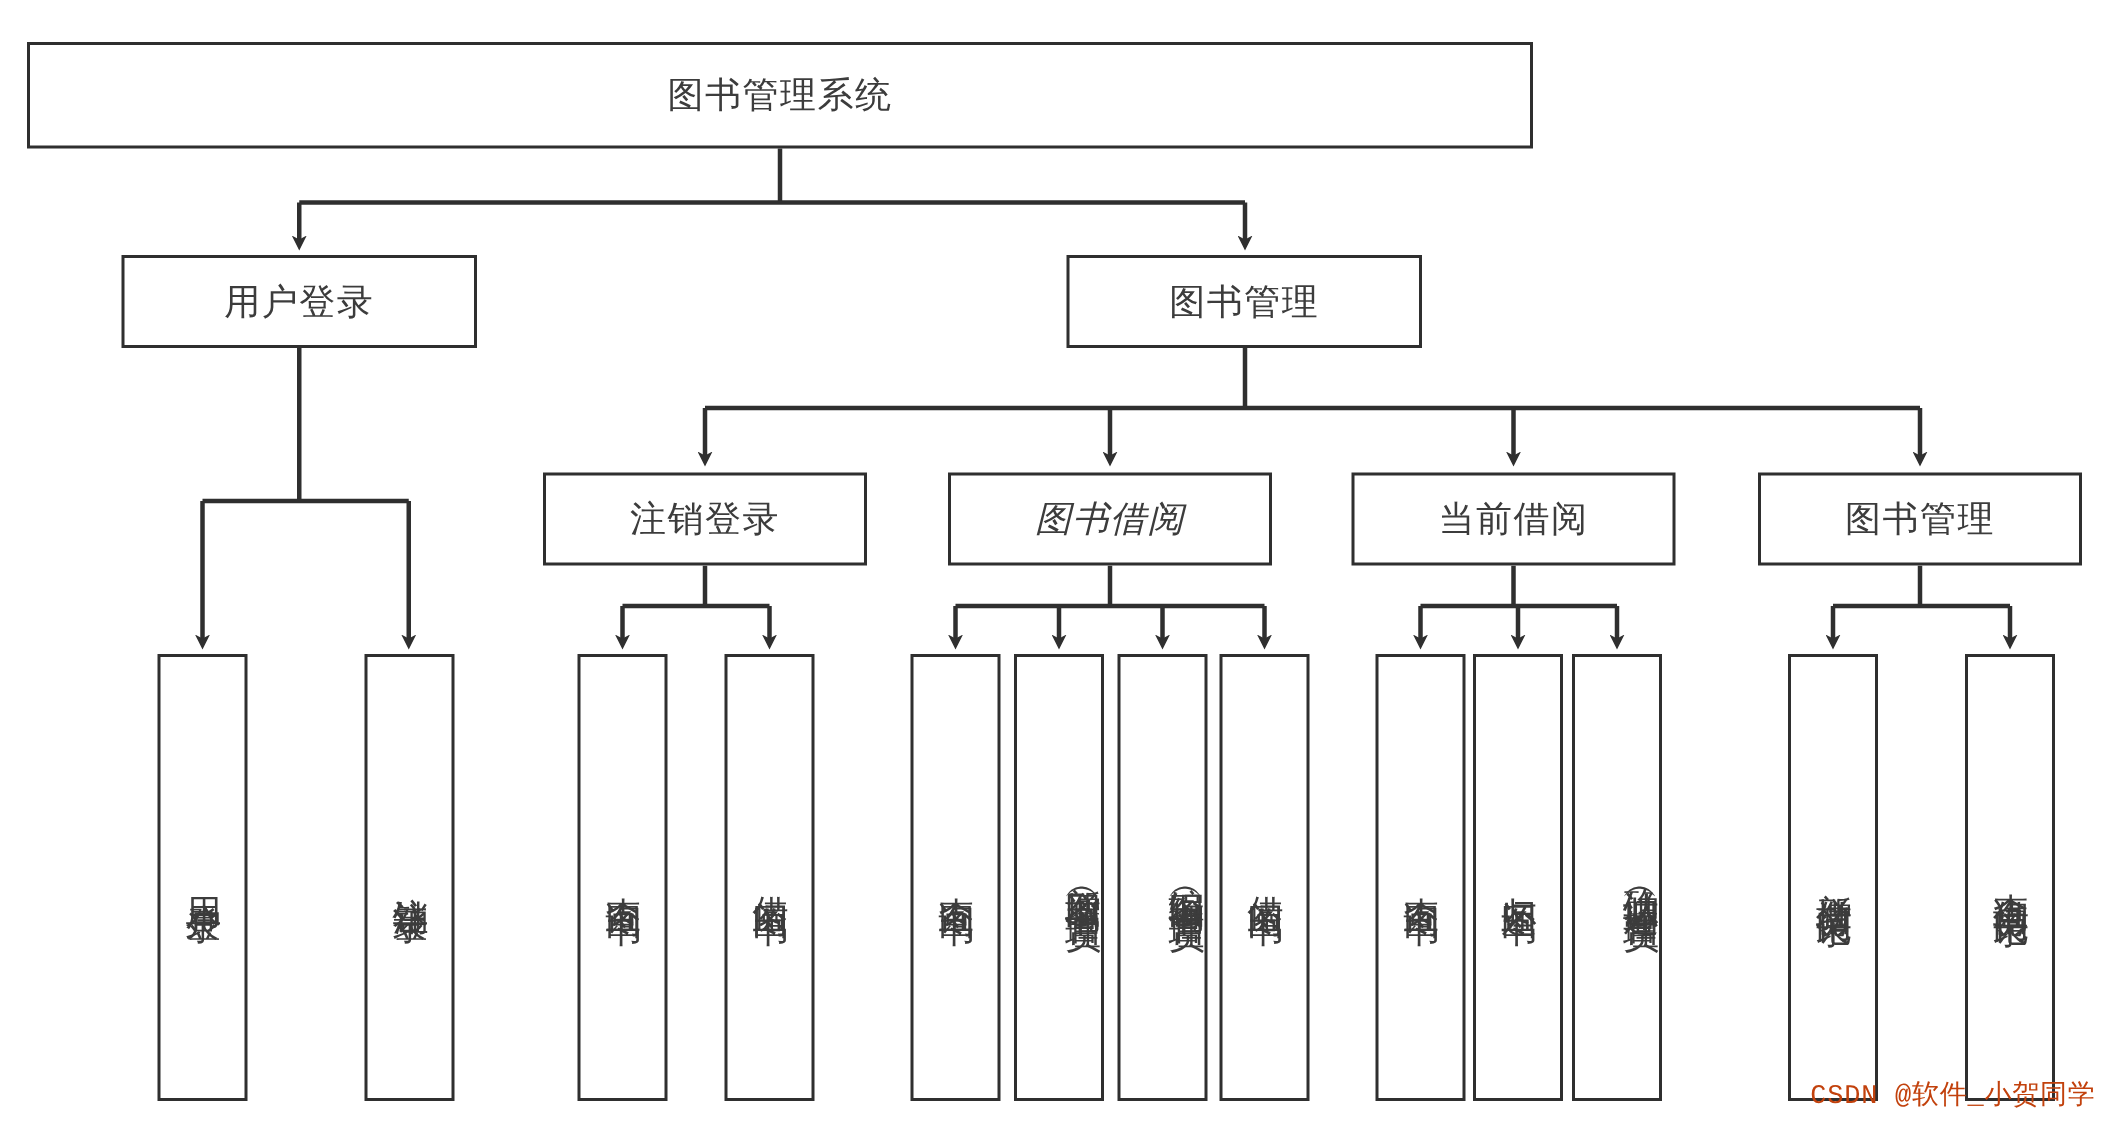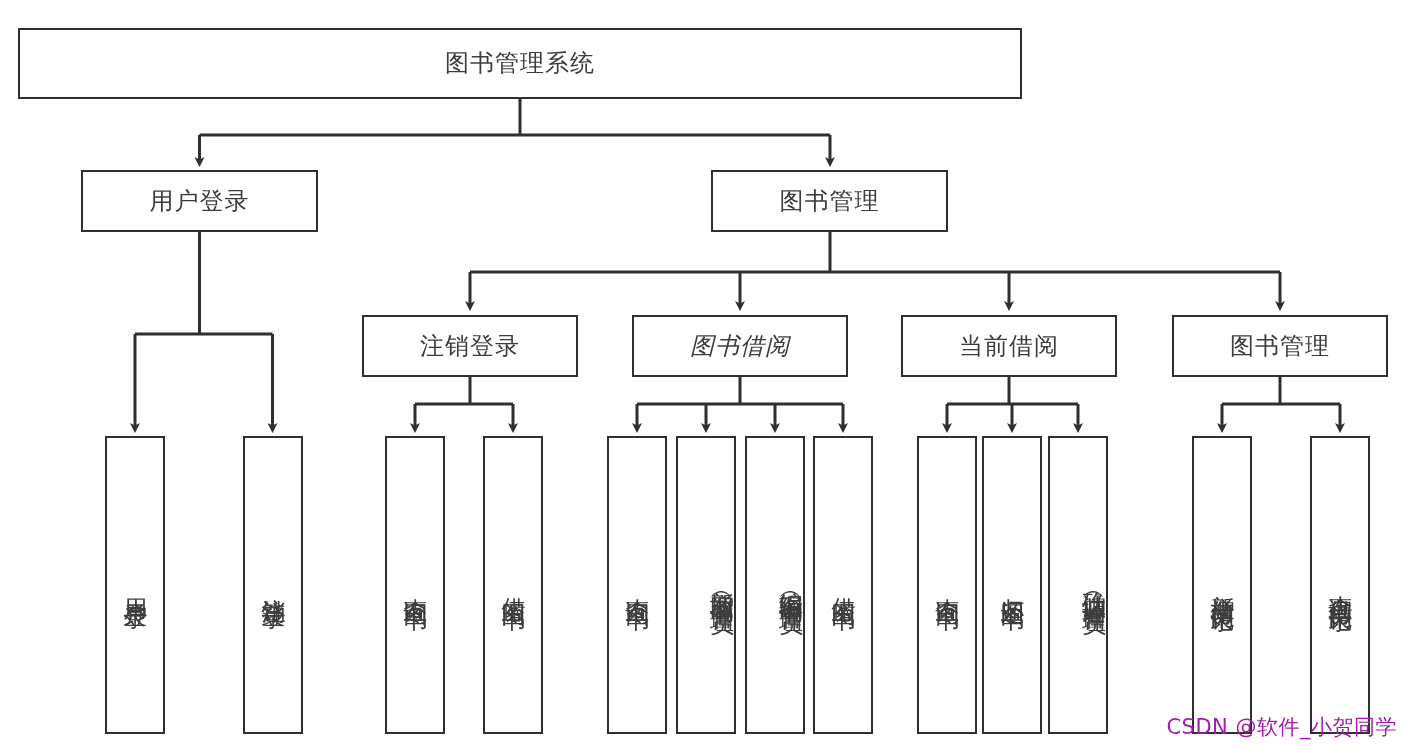--- a/index.html
+++ b/index.html
@@ -52,24 +52,25 @@
     align-items: flex-start;
     justify-content: center;
   }
   .node.vertical.centered {
     align-items: center;
   }
   .watermark {
     position: absolute;
     right: 8px;
     bottom: 6px;
-    font-size: 21px;
-    color: #a21caf;
+    font-size: 18px;
+    color: #c2410c;
     white-space: nowrap;
     letter-spacing: 0.5px;
+    font-family: Liberation Mono, monospace;
   }
 </style>
 </head>
 <body>
 
 <div id="canvas">
 
   <svg class="edges" viewBox="0 0 1405 747">
     <defs>
       <marker id="arrow" markerWidth="10" markerHeight="10" refX="5" refY="5" orient="auto" markerUnits="userSpaceOnUse">

